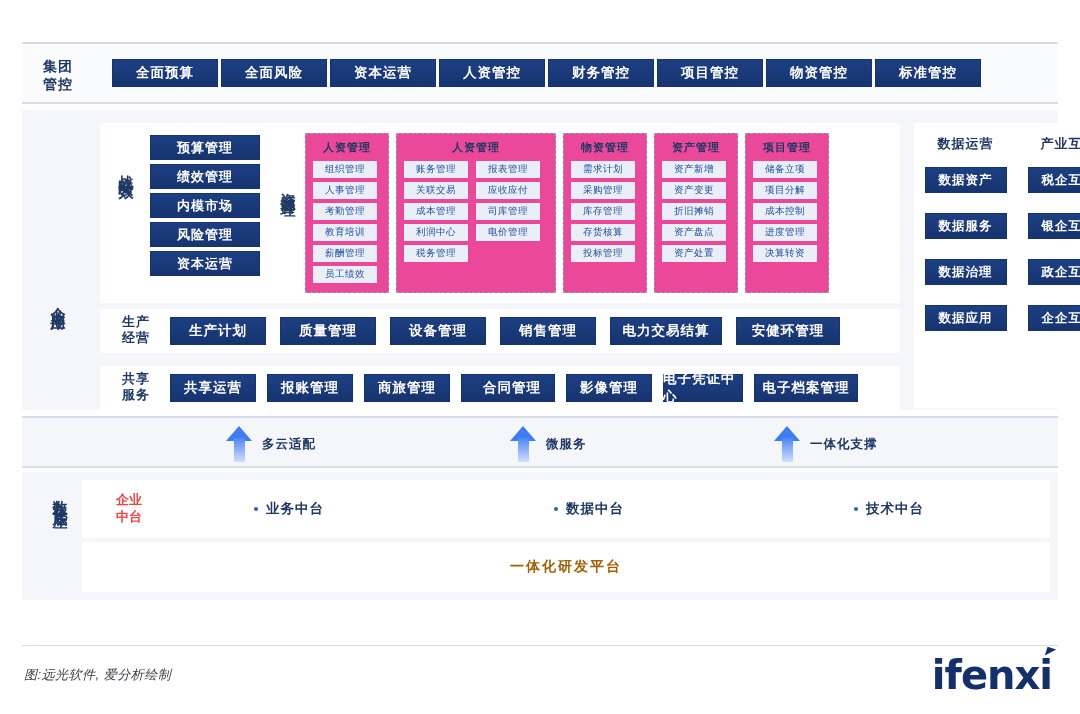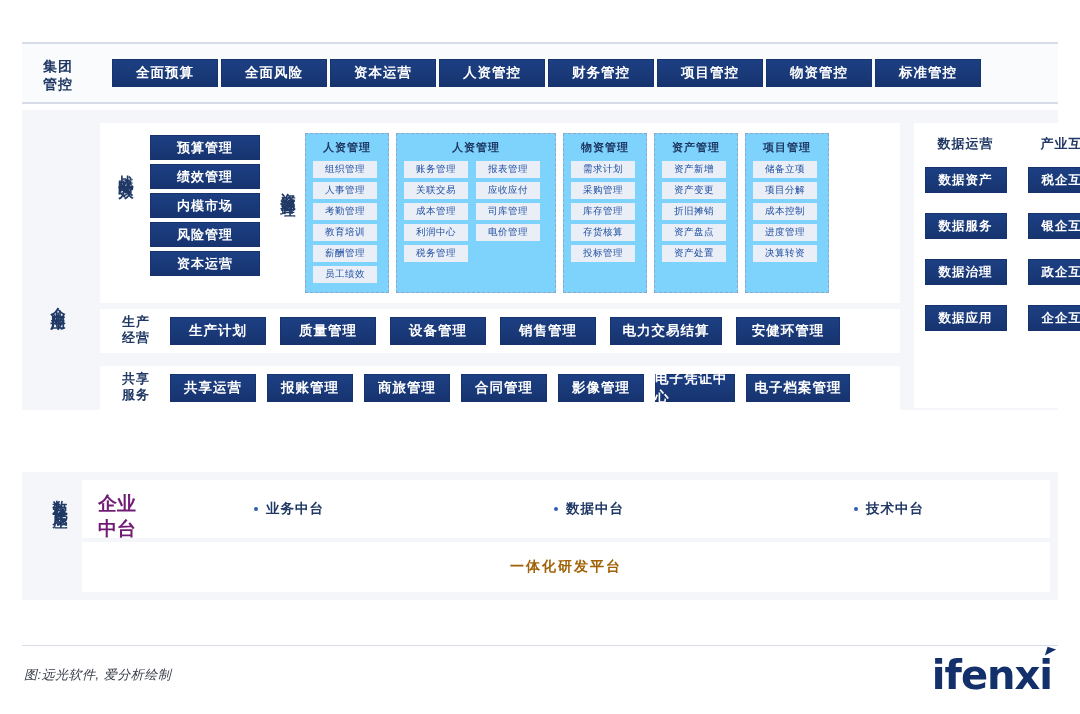--- a/index.html
+++ b/index.html
@@ -51,21 +51,21 @@
   .app-area{position:absolute;left:60px;top:0px;width:976px;height:300px;}
 
   
   .card-top{position:absolute;left:18px;top:13px;width:800px;height:180px;background:#fff;}
   .strat-lbl{position:absolute;left:16px;top:40px;}
   .strat-btns{position:absolute;left:50px;top:12px;width:110px;display:flex;flex-direction:column;gap:4px;}
   .strat-btns .btn{width:110px;height:25px;font-size:13px;}
   .res-lbl{position:absolute;left:178px;top:58px;}
 
   .res-group{position:absolute;left:205px;top:10px;width:580px;height:160px;display:flex;gap:7px;}
-  .dbox{border:1px dashed #8fa4c9;background:#7dd3fc;padding:6px 7px 7px;box-sizing:border-box;}
+  .dbox{border:1px dashed #8fa4c9;background:#ec4899;padding:6px 7px 7px;box-sizing:border-box;}
   .dbox .panelhead{margin-bottom:6px;}
   .dcols{display:flex;gap:8px;}
   .dcol{display:flex;flex-direction:column;gap:4px;}
   .dcol .chip{width:64px;}
 
   
   .card-right{position:absolute;left:832px;top:13px;width:206px;height:285px;background:#fff;display:flex;}
   .rcol{flex:1;padding-top:12px;display:flex;flex-direction:column;align-items:center;}
   .rcol .panelhead{font-size:13px;margin-bottom:14px;}
   .rcol .btn{width:82px;height:26px;font-size:12.5px;margin-bottom:20px;}
@@ -89,22 +89,22 @@
      border-bottom:15px solid #3f7bf2;}
   .arrow-item .t{font-size:12.5px;font-weight:bold;color:#1f3864;letter-spacing:1px;}
 
   
   .base{position:absolute;left:22px;top:472px;width:1036px;height:128px;background:#f4f6fa;}
   .base .vlbl{position:absolute;left:28px;top:16px;}
   .base .white1{position:absolute;left:60px;top:8px;width:968px;height:58px;background:#fff;}
   .base .white2{position:absolute;left:60px;top:70px;width:968px;height:50px;background:#fff;
       display:flex;align-items:center;justify-content:center;}
   .base .white2 .t{font-size:14px;font-weight:bold;color:#a16207;letter-spacing:2px;}
-  .base .qy{position:absolute;left:16px;top:12px;width:44px;font-size:19px;font-weight:bold;
-      color:#701a75;line-height:1.3;text-align:left;}
+  .base .qy{position:absolute;left:16px;top:12px;width:44px;font-size:13px;font-weight:bold;
+      color:#ef4444;line-height:1.3;text-align:right;}
   .bullet-item{position:absolute;top:20px;display:flex;align-items:center;gap:8px;}
   .bullet-item .dot{width:4px;height:4px;background:#2f5fb5;border-radius:50%;}
   .bullet-item .t{font-size:13.5px;font-weight:bold;color:#1f3864;letter-spacing:1px;}
 
   
   .foot-hr{position:absolute;left:22px;top:645px;width:1036px;height:1px;background:#d7dce8;}
   .caption{position:absolute;left:24px;top:666px;font-size:13px;color:#3a3f4a;letter-spacing:.5px;font-style:italic;}
   .logo{position:absolute;right:28px;top:652px;font-size:40px;font-weight:bold;
       color:#14306b;letter-spacing:-1px;font-family:"DejaVu Sans",sans-serif;}
   .logo .tick{display:inline-block;position:relative;}
@@ -246,21 +246,21 @@
 
       <div class="rowstrip" style="top:256px;width:800px;">
         <div class="rowlabel lbl">
           <div>共享</div>
           <div>服务</div>
         </div>
         <div class="items" style="gap:11px;">
           <div class="btn" style="width:86px;">共享运营</div>
           <div class="btn" style="width:86px;">报账管理</div>
           <div class="btn" style="width:86px;">商旅管理</div>
-          <div class="btn" style="width:86px;">合同管理</div>
+          <div class="btn" style="width:86px;padding-left:8px;">合同管理</div>
           <div class="btn" style="width:86px;">影像管理</div>
           <div class="btn" style="width:80px;">电子凭证中心</div>
           <div class="btn" style="width:104px;">电子档案管理</div>
         </div>
       </div>
 
       <div class="card-right">
         <div class="rcol">
           <div class="panelhead">数据运营</div>
           <div class="btn">数据资产</div>
@@ -273,20 +273,48 @@
           <div class="btn">税企互联</div>
           <div class="btn">银企互联</div>
           <div class="btn">政企互联</div>
           <div class="btn">企企互联</div>
         </div>
       </div>
 
     </div>
   </div>
 
+  <div class="arrband">
+    <div class="hr top"></div>
+    <div class="hr bot"></div>
+
+    <div class="arrow-item" style="left:204px;">
+      <div class="arrow">
+        <div class="head"></div>
+          <div class="shaft"></div>
+      </div>
+      <div class="t">多云适配</div>
+    </div>
+
+    <div class="arrow-item" style="left:488px;">
+      <div class="arrow">
+        <div class="head"></div>
+          <div class="shaft"></div>
+      </div>
+      <div class="t">微服务</div>
+    </div>
+
+    <div class="arrow-item" style="left:752px;">
+      <div class="arrow">
+        <div class="head"></div>
+          <div class="shaft"></div>
+      </div>
+      <div class="t">一体化支撑</div>
+    </div>
+  </div>
 
   <div class="base">
     <div class="vlabel vlbl">数字化底座</div>
 
     <div class="white1">
       <div class="qy">
         <div>企业</div>
         <div>中台</div>
       </div>
       <div class="bullet-item" style="left:172px;">

